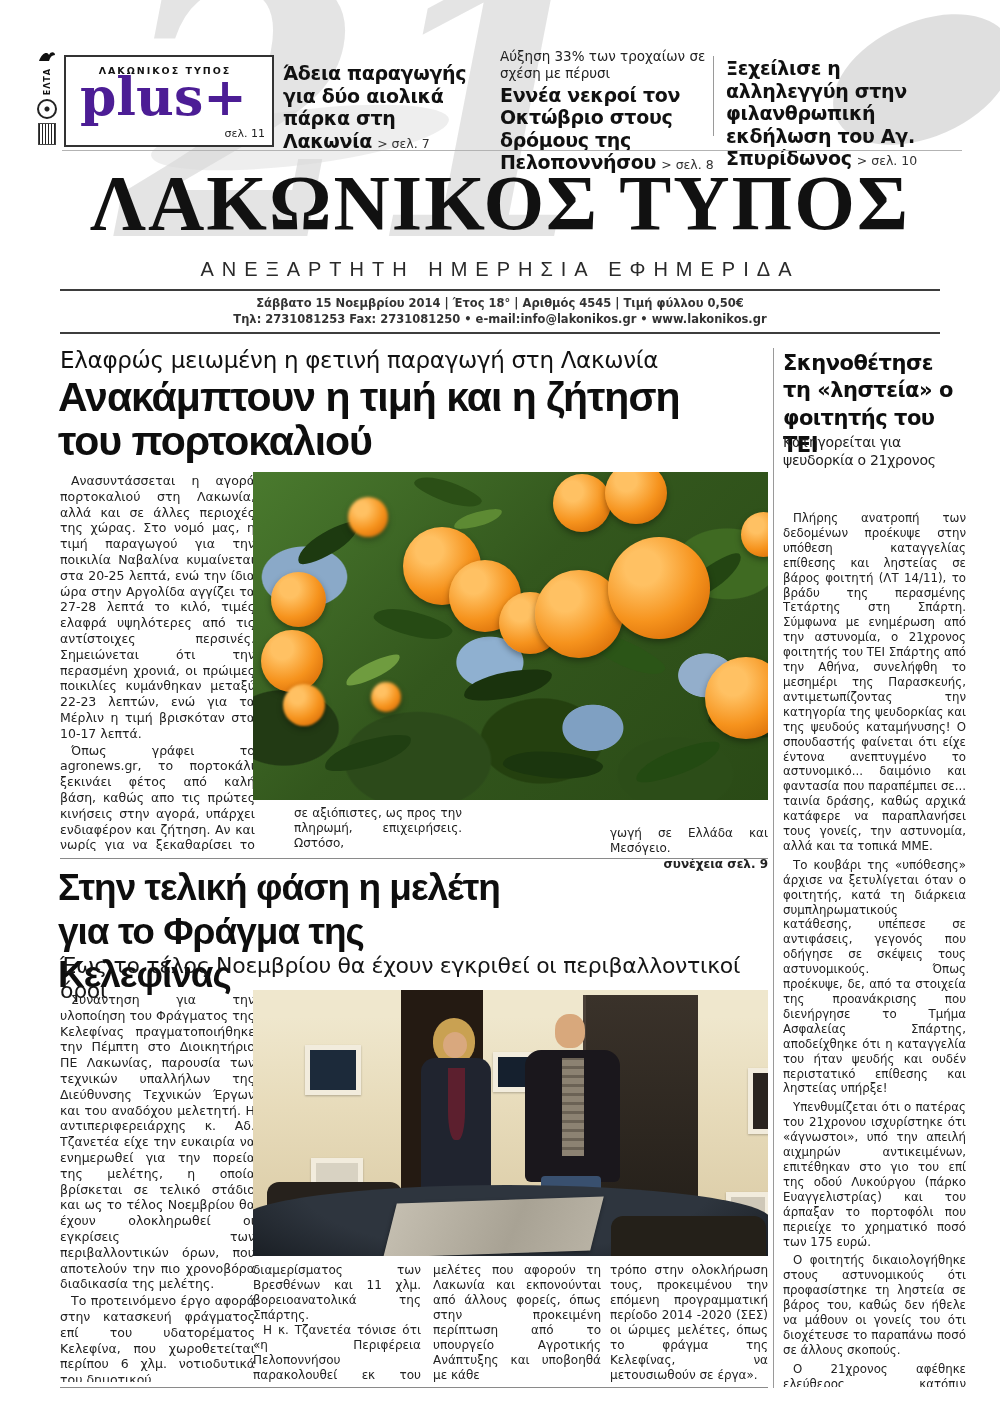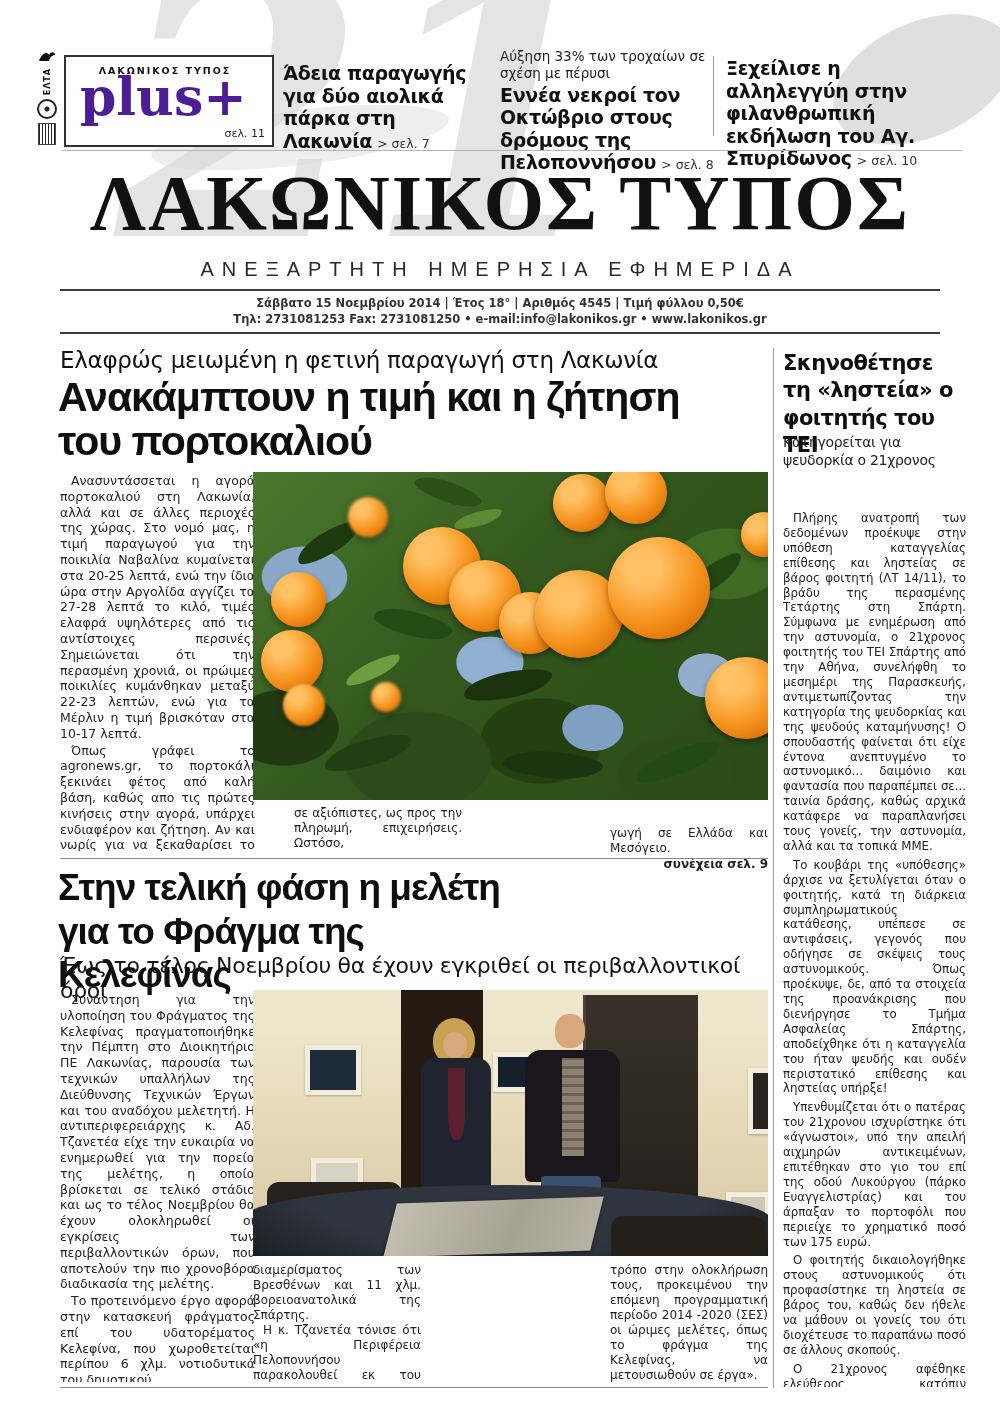--- a/index.html
+++ b/index.html
@@ -229,17 +229,18 @@
     <div class="p2" style="left:14px;top:192px;width:135px;height:42px;background:#26211c;border-radius:12px 12px 0 0;"></div>
     <div class="p2" style="left:-12px;top:195px;width:530px;height:85px;background:radial-gradient(ellipse at 50% 0%,#2e353e 0 55%,#14181d 100%);border-radius:100% 100% 0 0/70px 70px 0 0;"></div>
     <div class="p2" style="left:138px;top:210px;width:205px;height:54px;background:linear-gradient(100deg,#c4beb0,#a8a294 60%,#b8b2a4);transform:skewX(-16deg) rotate(-2deg);box-shadow:0 2px 4px rgba(0,0,0,.4);"></div>
     <div class="p2" style="left:358px;top:226px;width:155px;height:42px;background:#242019;border-radius:12px 12px 0 0;"></div>
   </div>
 
   <div class="abs caption z1" style="left:253px;top:1263px;width:168px;height:120px;">
     <p style="margin:0;">διαμερίσματος των Βρεσθένων και 11 χλμ. βορειοανατολικά της Σπάρτης.</p>
     <p style="margin:0;text-indent:10px;">Η κ. Τζανετέα τόνισε ότι «η Περιφέρεια Πελοποννήσου παρακολουθεί εκ του σύνεγγυς τις</p>
   </div>
+  <div class="abs caption z1" style="left:433px;top:1263px;width:168px;height:120px;">μελέτες που αφορούν τη Λακωνία και εκπονούνται από άλλους φορείς, όπως στην προκειμένη περίπτωση από το υπουργείο Αγροτικής Ανάπτυξης και υποβοηθά με κάθε</div>
   <div class="abs caption z1" style="left:610px;top:1263px;width:158px;height:120px;">τρόπο στην ολοκλήρωση τους, προκειμένου την επόμενη προγραμματική περίοδο 2014 -2020 (ΣΕΣ) οι ώριμες μελέτες, όπως το φράγμα της Κελεφίνας, να μετουσιωθούν σε έργα».</div>
 
   <div class="abs hline z1" style="left:60px;top:1387px;width:708px;background:#8a8a8a;"></div>
 
 </div>
 
 </body></html>

